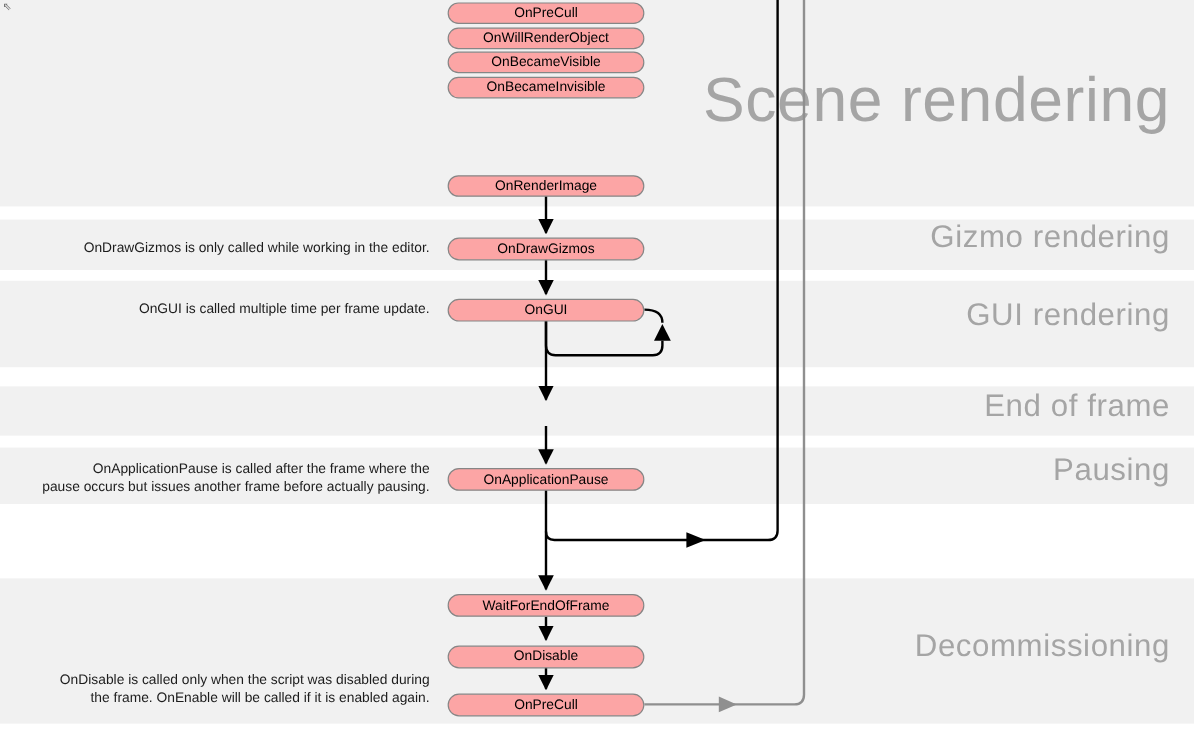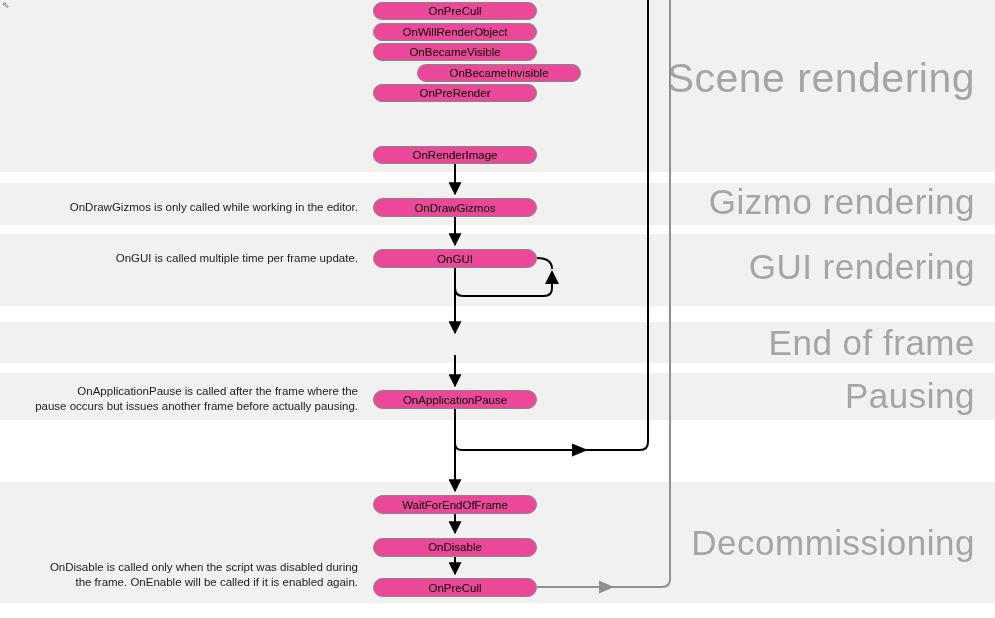--- a/index.html
+++ b/index.html
@@ -9,33 +9,33 @@
   }
   .band{position:absolute;left:0;width:995px;background:#f1f1f1;}
   .band.b-scene{top:0;height:172px;}
   .band.b-gizmo{top:183px;height:42px;}
   .band.b-gui{top:234px;height:72px;}
   .band.b-eof{top:322px;height:41px;}
   .band.b-pause{top:373px;height:47px;}
   .band.b-decom{top:482px;height:121px;}
 
   .seclabel{
-    position:absolute;right:20px;color:#a5a5a5;font-size:35px;line-height:1.1;
+    position:absolute;right:20px;color:#a5a5a5;font-size:26px;line-height:1.1;
     text-align:right;white-space:nowrap;letter-spacing:0.5px;
   }
-  .seclabel.l-scene{top:56px;font-size:41px;}
+  .seclabel.l-scene{top:56px;font-size:52px;}
   .seclabel.l-gizmo{top:183px;}
   .seclabel.l-gui{top:248px;}
   .seclabel.l-eof{top:324px;}
   .seclabel.l-pause{top:377px;}
   .seclabel.l-decom{top:524px;}
 
   .node{
     position:absolute;left:373px;width:162px;height:16px;
-    background:#ec4899;border:1px solid #868686;border-radius:10px;
+    background:#fca5a5;border:1px solid #868686;border-radius:10px;
     display:flex;align-items:center;justify-content:center;
     font-size:11.5px;color:#000;white-space:nowrap;z-index:3;text-align:center;
   }
   .node.tall{height:17px;}
 
   .note{
     position:absolute;right:637px;text-align:right;color:#1c1c1c;
     font-size:11.5px;line-height:15px;white-space:pre-line;z-index:2;
   }
   .note.n-gizmo{top:200px;}
@@ -94,22 +94,21 @@
     <path d="M455,443 Q455,450 462,450 H640 Q648,450 648,442 V-2" stroke="#000" stroke-width="2" fill="none"></path>
     <polygon points="572,443.5 572,456.5 588,450" fill="#000"></polygon>
 
     <path d="M537,587 H662 Q670,587 670,579 V-2" stroke="#8f8f8f" stroke-width="2" fill="none"></path>
     <polygon points="599,580.5 599,593.5 614,587" fill="#8f8f8f"></polygon>
   </svg>
 
   <div class="node" style="top:2px;">OnPreCull</div>
   <div class="node" style="top:22.5px;">OnWillRenderObject</div>
   <div class="node" style="top:43px;">OnBecameVisible</div>
-  <div class="node" style="top:63.5px;margin-left:44px;">OnBecameInvisible</div>
-  <div class="node" style="top:84px;">OnPreRender</div>
+  <div class="node" style="top:63.5px;">OnBecameInvisible</div>
   <div class="node" style="top:145.5px;">OnRenderImage</div>
 
   <div class="node tall" style="top:198px;">OnDrawGizmos</div>
   <div class="node tall" style="top:249px;">OnGUI</div>
   <div class="node tall" style="top:390px;">OnApplicationPause</div>
 
   <div class="node tall" style="top:495px;">WaitForEndOfFrame</div>
   <div class="node tall" style="top:537.5px;">OnDisable</div>
   <div class="node tall" style="top:578px;">OnPreCull</div>
 

